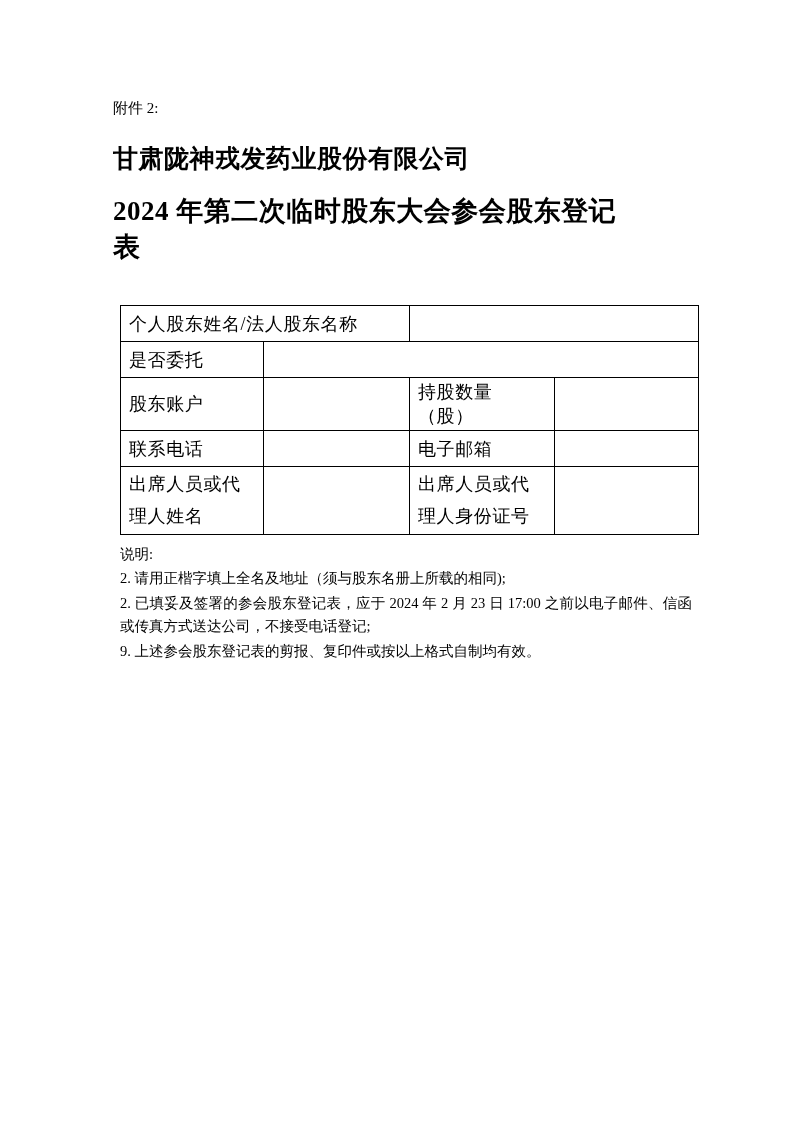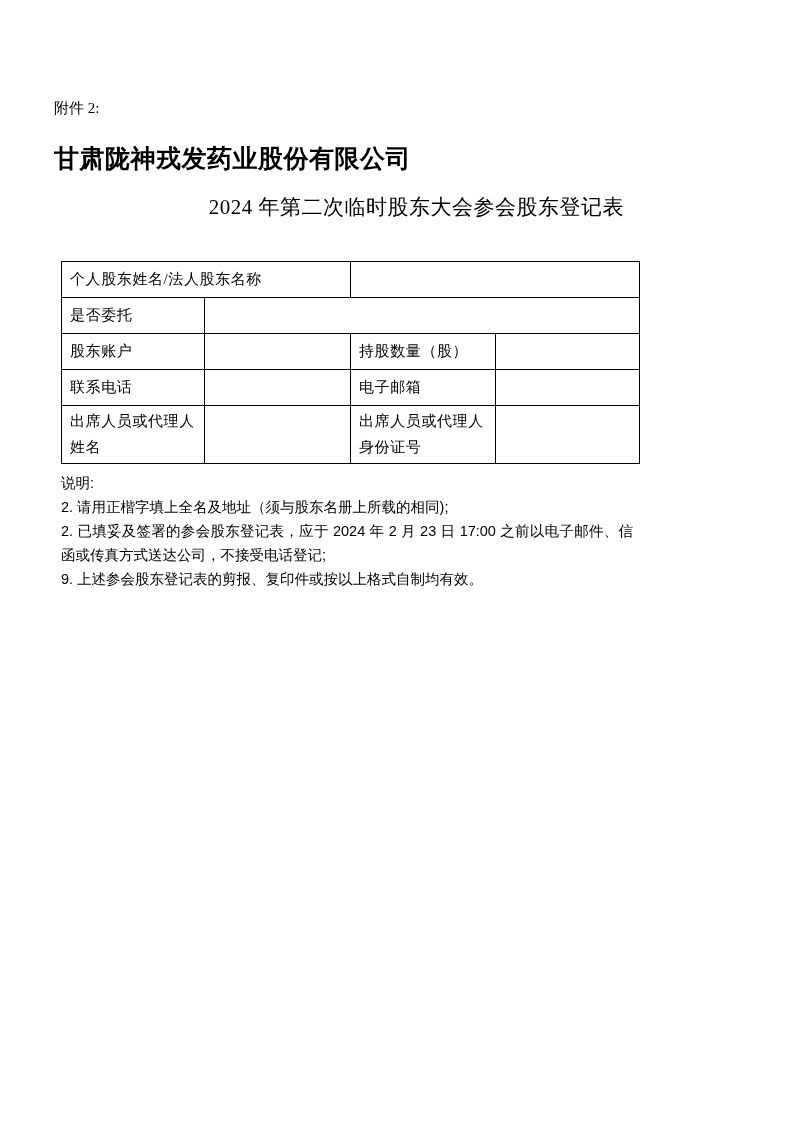--- a/index.html
+++ b/index.html
@@ -11,57 +11,57 @@
     width: 794px;
     height: 1122px;
     font-family: "Liberation Serif", "DejaVu Serif", serif;
     color: #000000;
     position: relative;
   }
   .page {
     width: 724px;
     height: 1122px;
     box-sizing: border-box;
-    padding: 96px 100px 0 54px;
+    padding: 96px 100px 0 113px;
     position: relative;
     border-radius: 31px;
   }
   .attachment-label {
     font-size: 15px;
     line-height: 1.6;
     margin: 0 0 22px 0;
     font-family: "Liberation Serif", "DejaVu Serif", serif;
   }
   .doc-title {
     text-align: left;
     font-weight: bold;
     font-size: 25px;
     letter-spacing: 0.5px;
     margin: 0 0 18px 0;
     font-family: "Liberation Serif", "DejaVu Serif", serif;
   }
   .doc-subtitle {
-    text-align: right;
-    font-weight: normal;
-    font-size: 21px;
+    text-align: left;
+    font-weight: bold;
+    font-size: 27px;
     letter-spacing: 0.5px;
     margin: 0 0 40px 0;
     font-family: "Liberation Serif", "DejaVu Serif", serif;
   }
   table.reg-table {
     border-collapse: collapse;
     width: 578px;
     margin: 0 0 0 7px;
     table-layout: fixed;
   }
   table.reg-table td {
     border: 1px solid #000000;
     height: 31px;
     padding: 2px 8px;
-    font-size: 15px;
+    font-size: 18px;
     vertical-align: middle;
     font-family: "Liberation Serif", "DejaVu Serif", serif;
     letter-spacing: 0.6px;
   }
   td.blank {
     padding: 0;
   }
   td.tall {
     height: 62px;
     vertical-align: top;
@@ -69,21 +69,21 @@
     line-height: 1.75;
   }
   .notes {
     margin: 8px 0 0 7px;
     width: 580px;
   }
   .notes p {
     margin: 0 8px 1px 0;
     font-size: 14.5px;
     line-height: 1.62;
-    font-family: Liberation Sans, sans-serif;
+    font-family: Liberation Serif, serif;
   }
   .notes p.note-line {
     text-align: justify;
   }
 </style>
 </head>
 <body>
 
 <div class="page">
 

